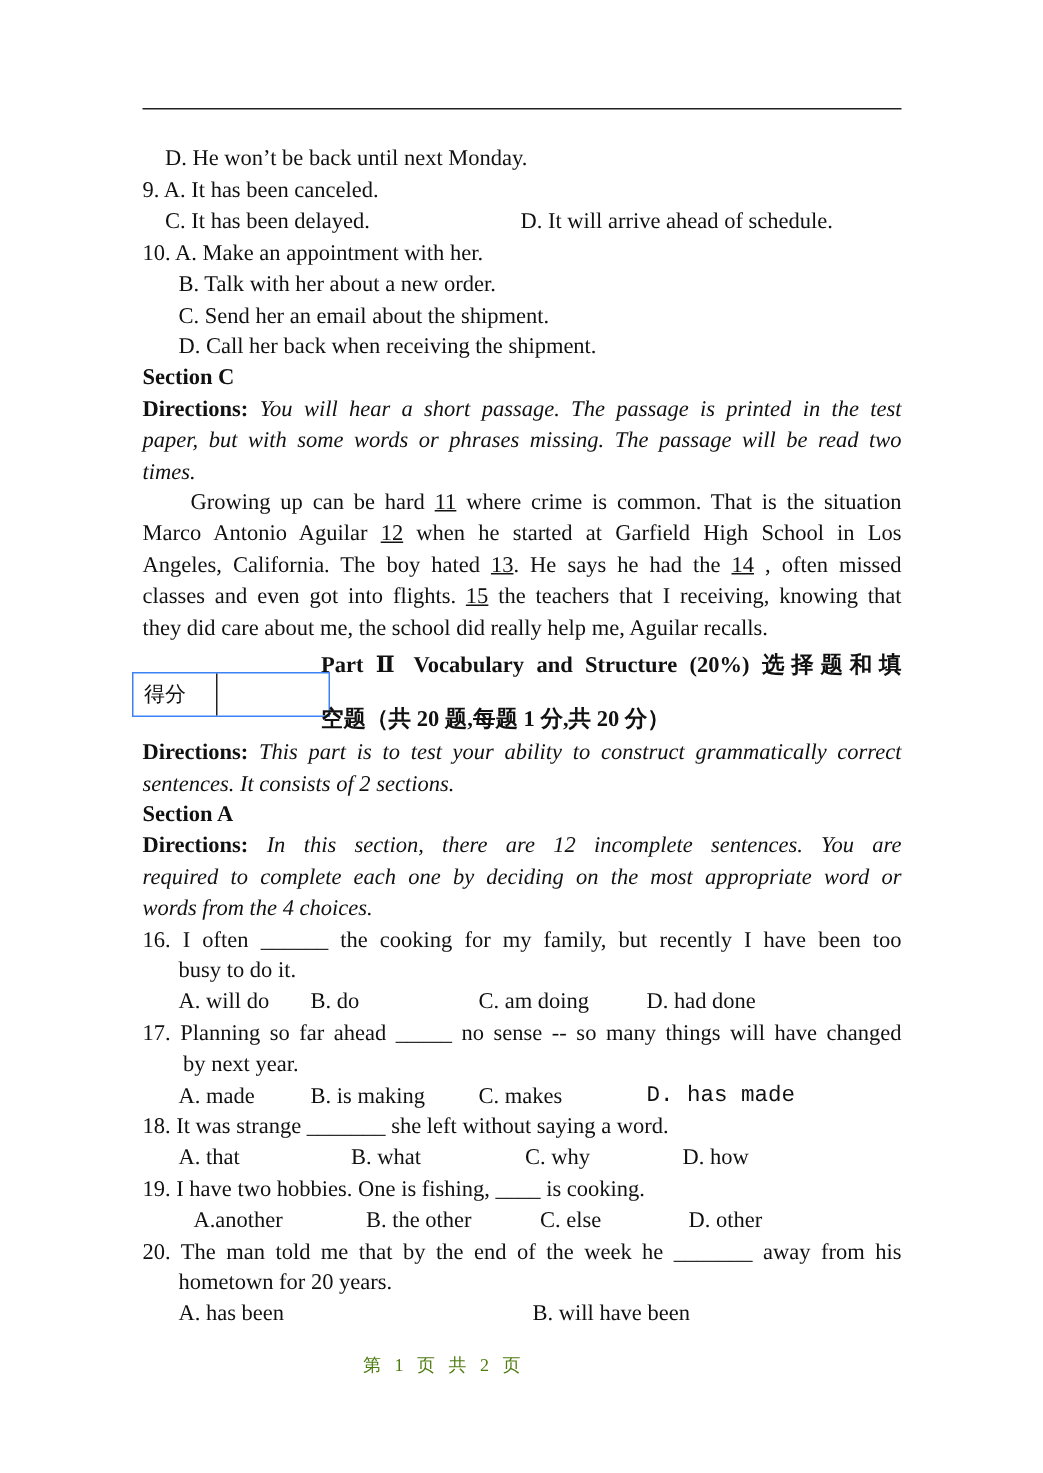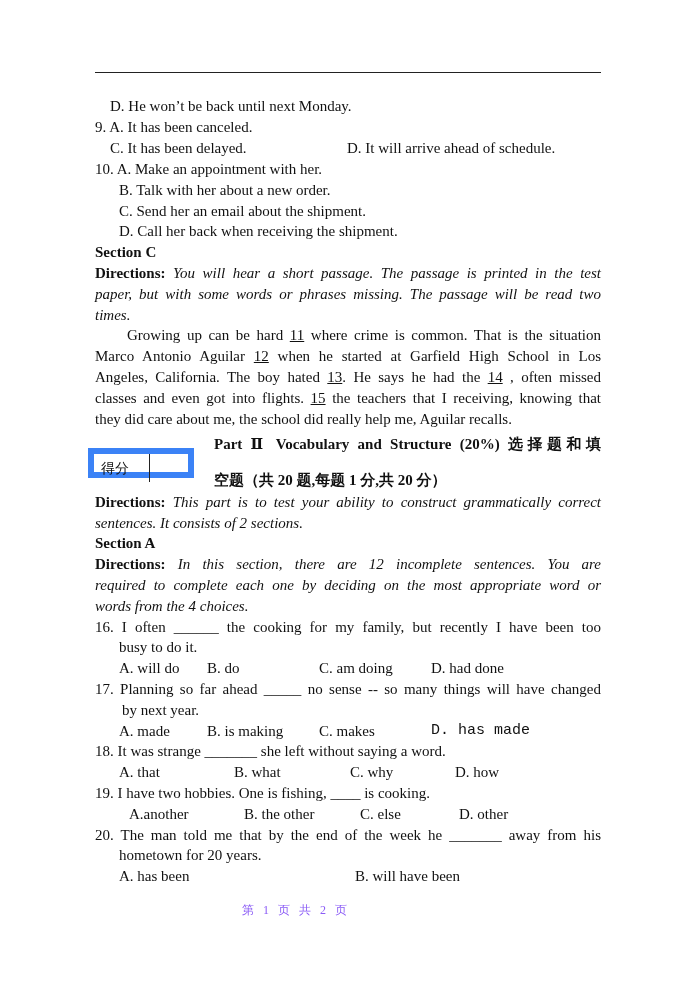--- a/index.html
+++ b/index.html
@@ -8,25 +8,25 @@
     font-family: "Liberation Serif", "DejaVu Serif", serif;
     color: #111111; font-size: 15px;
   }
   .top-rule { position: absolute; left: 95px; top: 72px; width: 506px; height: 0; border-top: 1px solid #222; }
   .line { position: absolute; left: 95px; width: 506px; white-space: nowrap; line-height: 20px; height: 20px; }
   .justify { white-space: normal; text-align: justify; text-align-last: justify; }
   .b { font-weight: bold; }
   .i { font-style: italic; }
   .u { text-decoration: underline; }
   .col { position: absolute; top: 0; white-space: nowrap; }
-  .score-box { position: absolute; left: 88px; top: 448px; width: 106px; height: 30px; border: 6px solid #3b82f6; box-sizing: border-box; }
+  .score-box { position: absolute; left: 88px; top: 448px; width: 132px; height: 30px; border: 1px solid #3b82f6; box-sizing: border-box; }
   .score-label { position: absolute; left: 0; top: 0; width: 56px; height: 28px; border-right: 1px solid #222; line-height: 28px; padding-left: 7px; box-sizing: border-box; font-family: "DejaVu Sans", sans-serif; font-size: 14px; }
   .score-value { position: absolute; left: 57px; top: 0; width: 55px; height: 28px; }
   .part-title { position: absolute; left: 214px; width: 387px; line-height: 20px; font-weight: bold; }
-  .footer { position: absolute; left: 0; width: 592px; top: 902px; text-align: center; font-size: 12px; letter-spacing: 3px; color: #8b5cf6; }
+  .footer { position: absolute; left: 0; width: 592px; top: 902px; text-align: center; font-size: 12px; letter-spacing: 3px; color: #4d7c0f; }
 </style>
 </head>
 <body>
 
 <div class="top-rule"></div>
 
 <div class="line" style="top:96px;left:110px;">D. He won’t be back until next Monday.</div>
 <div class="line" style="top:117px;">
   <span class="col" style="left:0;">9. A. It has been canceled.</span>
 </div>

